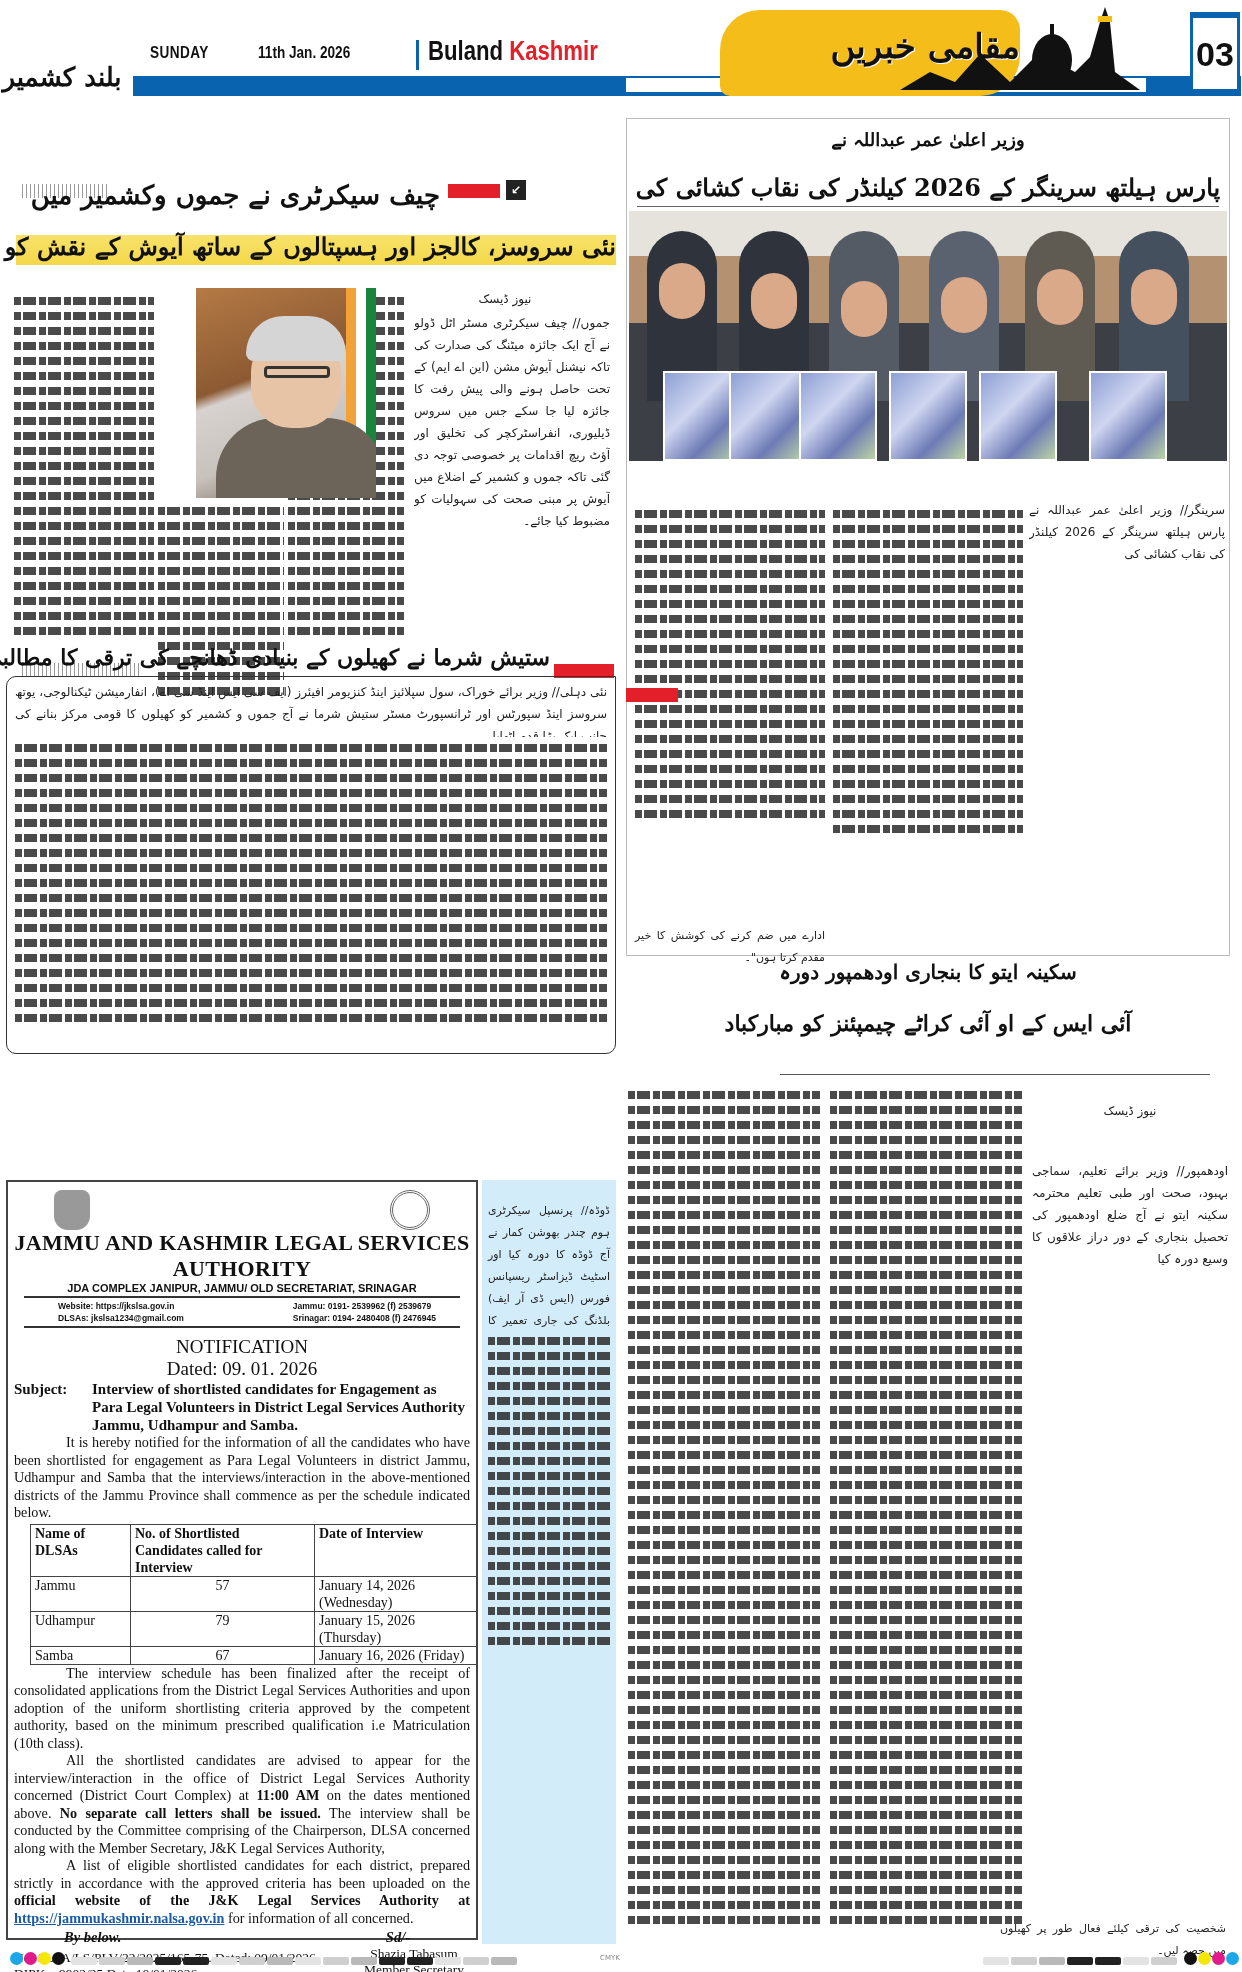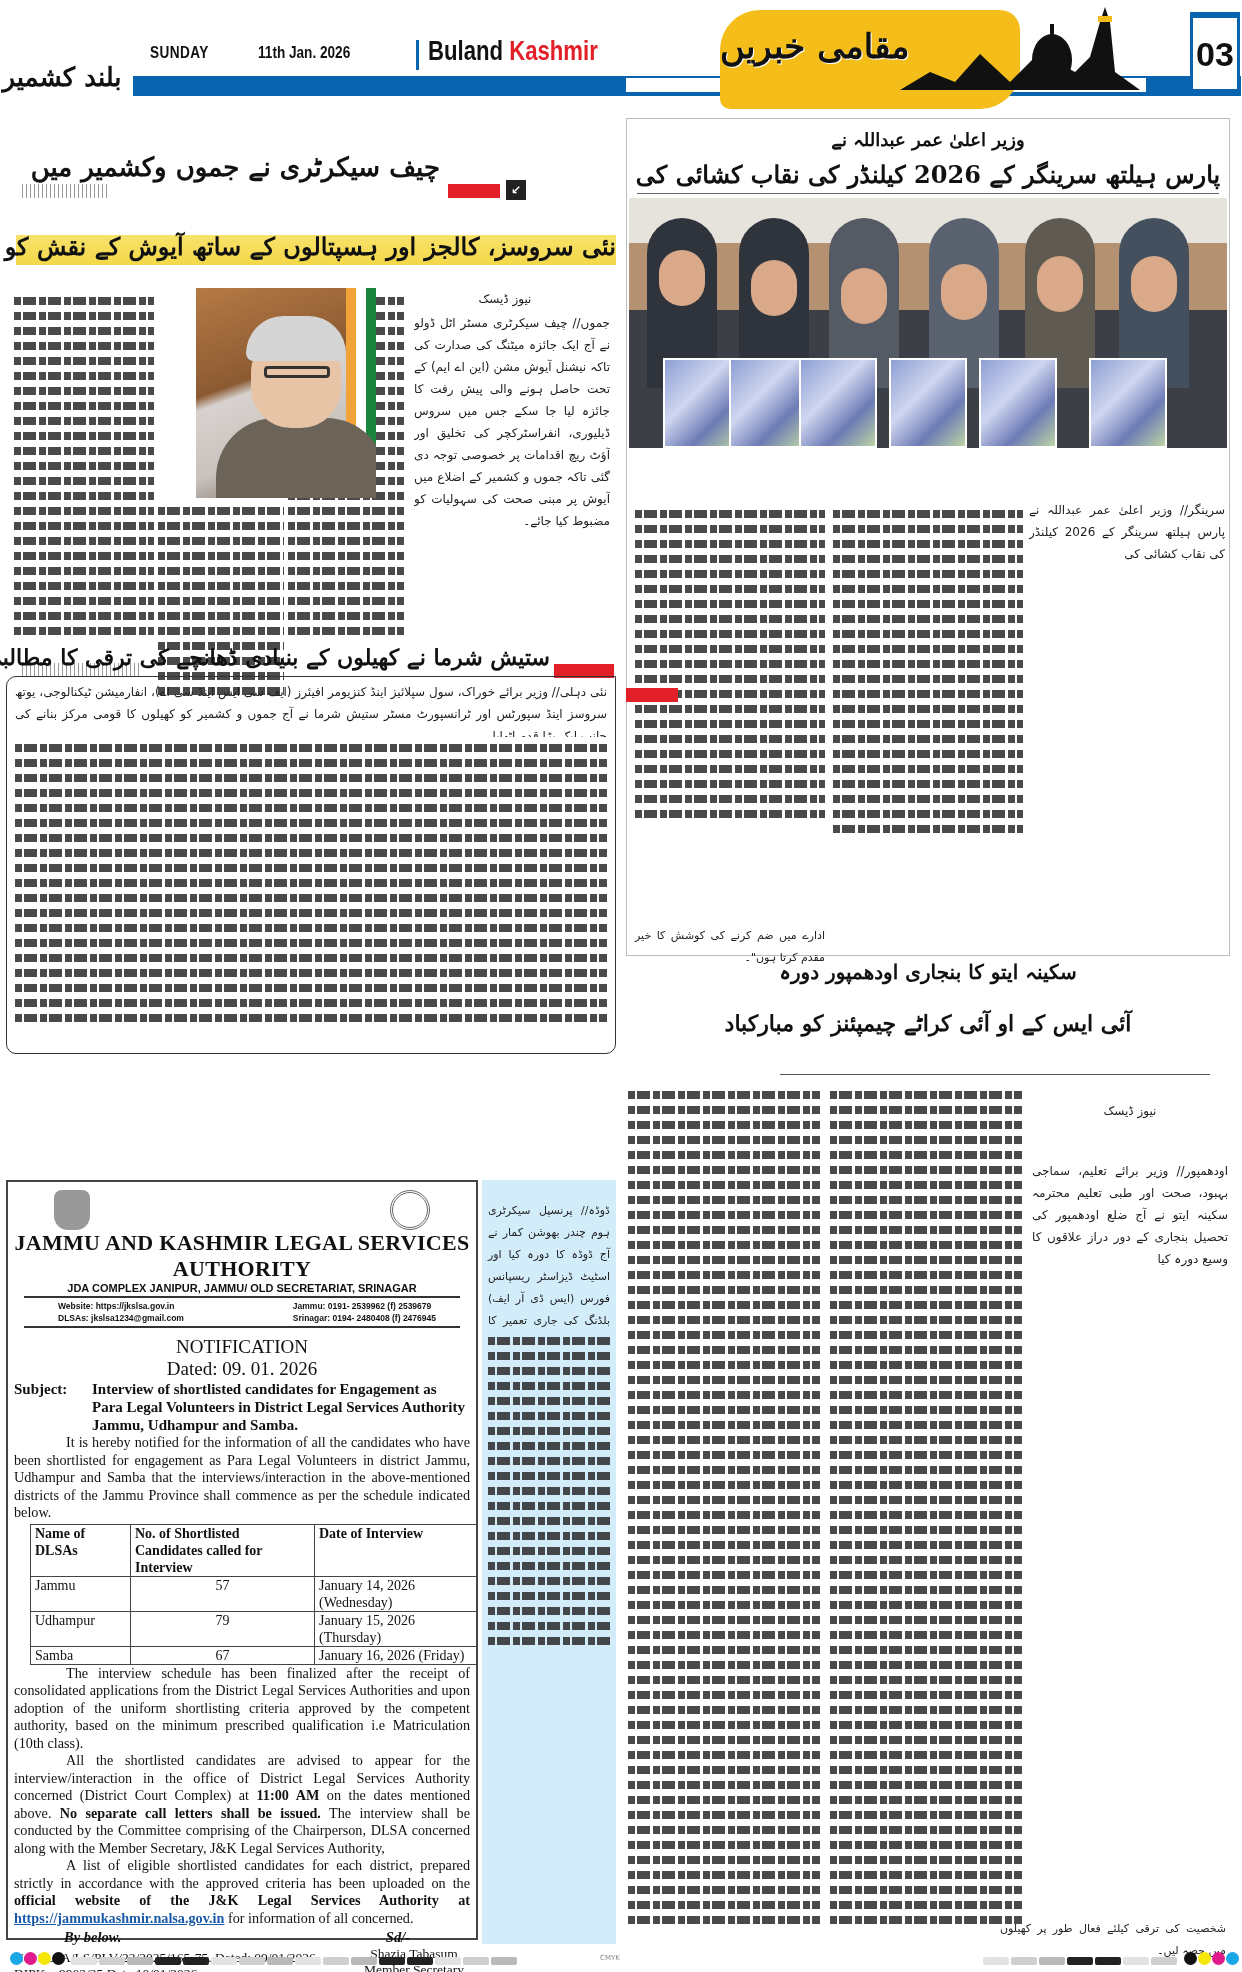--- a/index.html
+++ b/index.html
@@ -8,21 +8,21 @@
 
   
   .masthead-logo { left: 2px; top: 52px; width: 120px; height: 50px; font-family: "DejaVu Serif", serif; font-size: 26px; font-weight: bold; color: #111; direction: rtl; text-align: center; line-height: 50px; }
   .hdr-line { left: 133px; top: 76px; width: 1108px; height: 20px; background: #0a63ae; }
   .hdr-white { left: 626px; top: 78px; width: 520px; height: 14px; background: #fff; }
   .hdr-day { left: 150px; top: 44px; font-family: "Liberation Sans", sans-serif; font-weight: bold; font-size: 16px; letter-spacing: 0.5px; transform: scaleX(0.85); transform-origin: left; }
   .hdr-date { left: 258px; top: 44px; font-family: "Liberation Sans", sans-serif; font-weight: bold; font-size: 16px; transform: scaleX(0.85); transform-origin: left; }
   .hdr-sep { left: 416px; top: 40px; width: 3px; height: 30px; background: #0a63ae; }
   .hdr-brand { left: 428px; top: 36px; font-family: "Liberation Sans", sans-serif; font-weight: bold; font-size: 27px; transform: scaleX(0.82); transform-origin: left; white-space: nowrap; }
   .hdr-brand .red { color: #e3202a; }
-  .section-title { left: 720px; top: 10px; width: 300px; height: 99px; background: #f4bd19; border-radius: 40px 20px 40px 10px; font-family: "DejaVu Serif", serif; font-size: 34px; font-weight: bold; direction: rtl; text-align: left; line-height: 72px; color: #111; text-shadow: 1px 1px 0 #fff; }
+  .section-title { left: 720px; top: 10px; width: 300px; height: 86px; background: #f4bd19; border-radius: 40px 20px 40px 10px; font-family: "DejaVu Serif", serif; font-size: 34px; font-weight: bold; direction: rtl; text-align: right; line-height: 72px; color: #111; text-shadow: 1px 1px 0 #fff; }
   .skyline { left: 900px; top: 2px; width: 240px; height: 92px; }
   .page-no { left: 1190px; top: 12px; width: 50px; height: 80px; border: 3px solid #0a63ae; border-top-width: 6px; background: #fff; font-family: "Liberation Sans", sans-serif; font-size: 34px; font-weight: bold; text-align: center; line-height: 72px; transform-origin: center; }
 
   
   .urdu { direction: rtl; text-align: justify; font-family: "DejaVu Sans", sans-serif; font-size: 12px; line-height: 22px; color: #222; }
   .col-lines .ln { height: 8px; margin: 7px 0; background: repeating-linear-gradient(90deg, #2a2a2a 0 7px, transparent 7px 9px, #2a2a2a 9px 22px, transparent 22px 25px); opacity: 0.85; }
 
   
   .tag-red { background: #e3202a; }
   .tag-box { background: #222; color: #fff; font-size: 12px; text-align: center; font-weight: bold; }
@@ -93,21 +93,21 @@
 <div class="abs section-title">مقامی خبریں</div>
 <svg class="abs skyline" viewBox="0 0 240 92">
   <polygon points="0,88 30,70 55,80 80,52 110,80 130,60 150,40 160,62 175,70 190,55 200,20 205,5 210,20 215,70 240,88" fill="#111"></polygon>
   <ellipse cx="152" cy="58" rx="20" ry="26" fill="#111"></ellipse>
   <rect x="150" y="22" width="4" height="14" fill="#111"></rect>
   <rect x="198" y="14" width="14" height="6" fill="#f4bd19"></rect>
 </svg>
 <div class="abs page-no">03</div>
 
 <div class="abs hatch" style="left:22px;top:184px;width:86px;height:14px;"></div>
-<div class="abs h-sub" style="left:120px;top:152px;width:320px;text-align:right;">چیف سیکرٹری نے جموں وکشمیر میں</div>
+<div class="abs h-sub" style="left:120px;top:180px;width:320px;text-align:right;">چیف سیکرٹری نے جموں وکشمیر میں</div>
 <div class="abs tag-red" style="left:448px;top:184px;width:52px;height:14px;"></div>
 <div class="abs tag-box" style="left:506px;top:180px;width:20px;height:20px;line-height:20px;">↙</div>
 <div class="abs h-main-bg" style="left:16px;top:222px;width:600px;height:50px;"></div>
 <div class="abs h-main" style="left:10px;top:222px;width:606px;line-height:50px;font-size:24px;">نئی سروسز، کالجز اور ہسپتالوں کے ساتھ آیوش کے نقش کو وسعت دینے کی حمایت کی</div>
 
 <div class="abs urdu" style="left:400px;top:288px;width:210px;">
     <div style="text-align:center;font-size:12px;">نیوز ڈیسک</div>
   </div>
 <div class="abs urdu" style="left:414px;top:312px;width:196px;height:350px;overflow:hidden;">جموں// چیف سیکرٹری مسٹر اٹل ڈولو نے آج ایک جائزہ میٹنگ کی صدارت کی تاکہ نیشنل آیوش مشن (این اے ایم) کے تحت حاصل ہونے والی پیش رفت کا جائزہ لیا جا سکے جس میں سروس ڈیلیوری، انفراسٹرکچر کی تخلیق اور آؤٹ ریچ اقدامات پر خصوصی توجہ دی گئی تاکہ جموں و کشمیر کے اضلاع میں آیوش پر مبنی صحت کی سہولیات کو مضبوط کیا جائے۔</div>
 <div class="abs col-lines" style="left:288px;top:290px;width:116px;">
@@ -178,21 +178,21 @@
     <div class="ln"></div>
     <div class="ln"></div>
     <div class="ln"></div>
     <div class="ln"></div>
     <div class="ln"></div>
     <div class="ln"></div>
 </div>
 
 <div class="abs box-right">
   <div class="box-kicker" style="margin-top:10px;">وزیر اعلیٰ عمر عبداللہ نے</div>
-  <div class="box-title" style="margin-top:10px;">پارس ہیلتھ سرینگر کے 2026 کیلنڈر کی نقاب کشائی کی</div>
+  <div class="box-title" style="margin-top:23px;">پارس ہیلتھ سرینگر کے 2026 کیلنڈر کی نقاب کشائی کی</div>
   <div style="height:1px;background:#666;margin:4px 10px 0 10px;"></div>
   <div class="group-photo" style="position:relative;margin:4px 2px 0 2px;height:250px;">
     <div class="gp-person" style="left:18px;"></div>
       <div class="gp-head" style="left:30px;top:52px;"></div>
     <div class="gp-person" style="left:110px;"></div>
       <div class="gp-head" style="left:122px;top:62px;"></div>
     <div class="gp-person" style="left:200px;background:#555b65;"></div>
       <div class="gp-head" style="left:212px;top:70px;"></div>
     <div class="gp-person" style="left:300px;background:#5a6270;"></div>
       <div class="gp-head" style="left:312px;top:66px;"></div>

